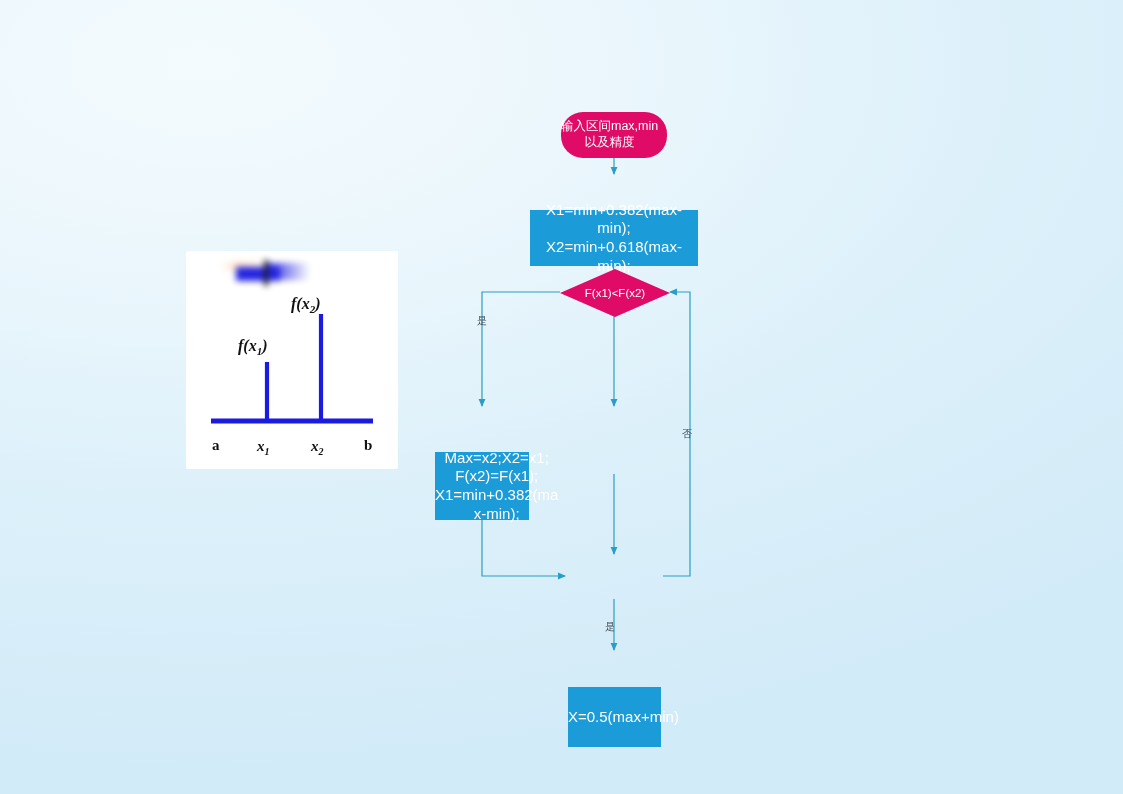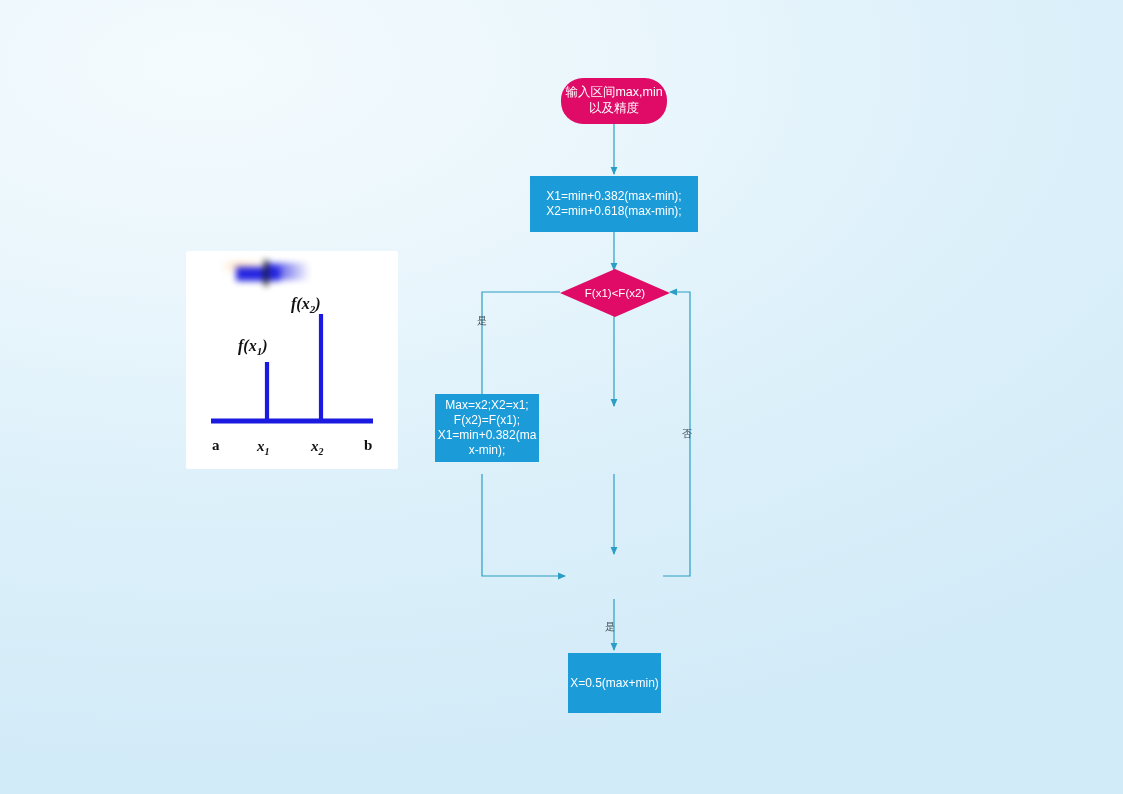--- a/index.html
+++ b/index.html
@@ -9,30 +9,30 @@
     background:#e6f4fb;
   }
   #canvas{
     position:relative;width:1123px;height:794px;
     background:
       radial-gradient(120% 90% at 18% 8%, #f4fbfe 0%, #eaf6fc 32%, #dcf0fa 62%, #d2ebf8 100%),
       linear-gradient(135deg,#f2fafd 0%,#ddf0fa 45%,#d6ecf8 100%);
   }
   .edge-svg{position:absolute;left:0;top:0;width:1123px;height:794px;pointer-events:none;}
 
-  .node{position:absolute;box-sizing:border-box;display:flex;align-items:center;justify-content:center;text-align:center;color:#ffffff;}
+  .node{position:absolute;box-sizing:border-box;display:flex;align-items:center;justify-content:flex-start;text-align:center;color:#ffffff;margin-top:34px;}
   .node .txt{white-space:pre-line;line-height:1.25;}
 
   .terminator{
     background:#e00a67;border-radius:22px;
     font-size:12.5px;
   }
   .process{
     background:#1b9bd8;
-    font-size:12px;
+    font-size:15px;
   }
   .decision-wrap{position:absolute;}
   .decision-wrap svg{position:absolute;left:0;top:0;}
   .decision-label{
     position:absolute;left:0;top:0;width:100%;height:100%;
     display:flex;align-items:center;justify-content:center;text-align:left;
     color:#ffffff;font-size:11.5px;line-height:1.25;white-space:pre-line;
   }
 
   .edge-label{
@@ -100,21 +100,21 @@
 X2=min+0.618(max-min);</span>
   </div>
 
   <div class="decision-wrap" style="left:560px;top:269px;width:110px;height:48px;">
     <svg width="110" height="48" viewBox="0 0 110 48">
       <polygon points="55,0 110,24 55,48 0,24" fill="#e00a67"></polygon>
     </svg>
     <div class="decision-label">F(x1)&lt;F(x2)</div>
   </div>
 
-  <div class="node process" style="left:435px;top:394px;width:104px;height:68px;">
+  <div class="node process" style="left:435px;top:418px;width:94px;height:68px;">
     <span class="txt">Max=x2;X2=x1;
 F(x2)=F(x1);
 X1=min+0.382(ma
 x-min);</span>
   </div>
 
 
 
   <div class="node process" style="left:568px;top:653px;width:93px;height:60px;">
     <span class="txt">X=0.5(max+min)</span>

